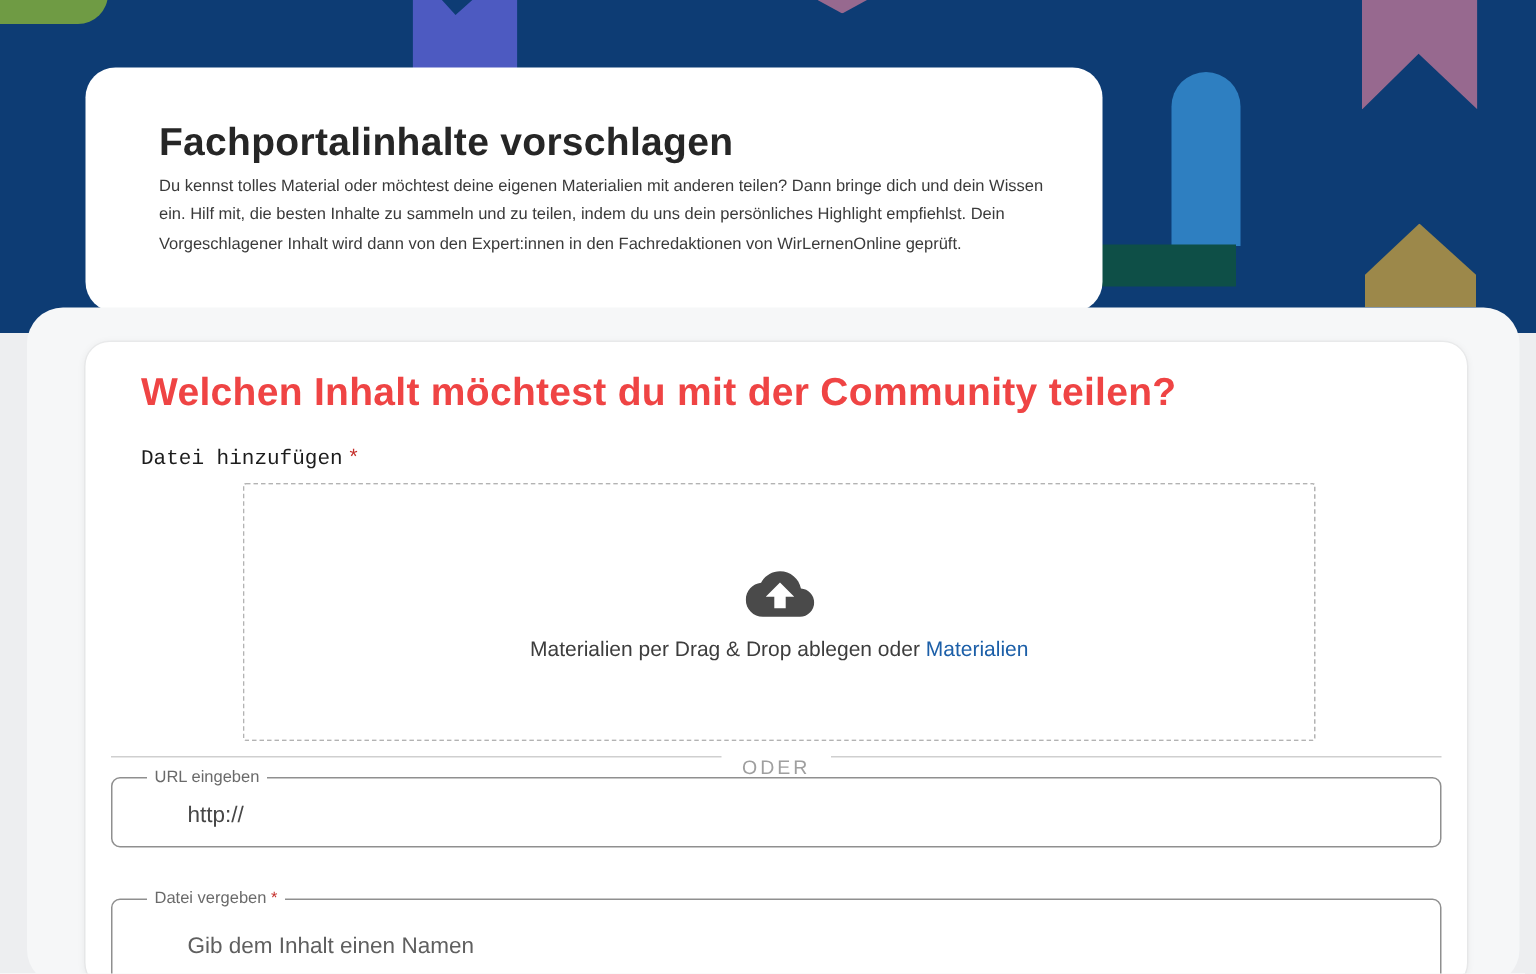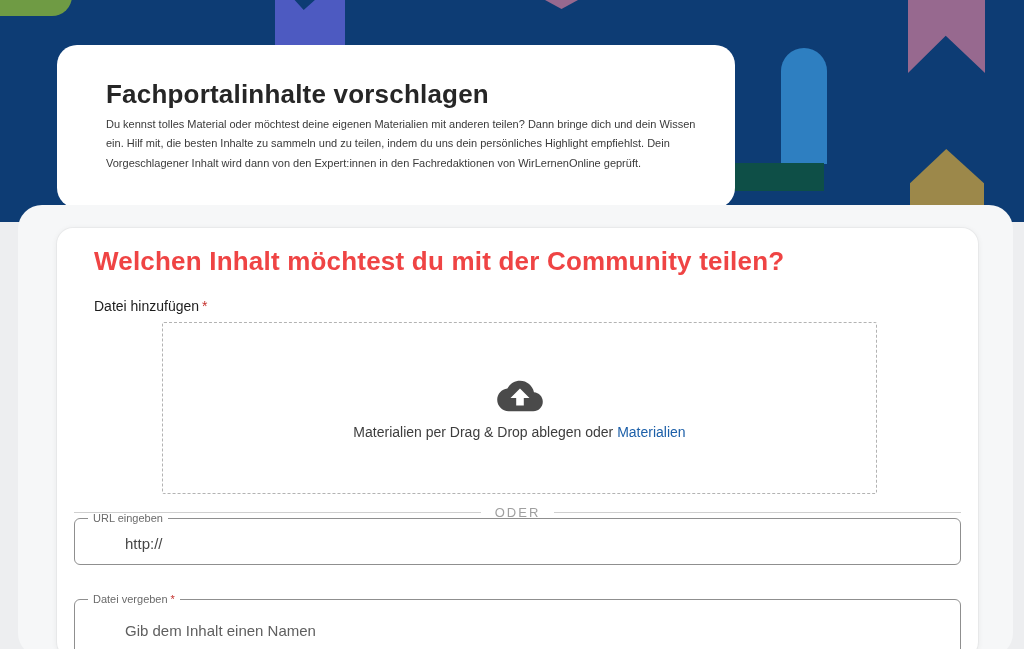--- a/index.html
+++ b/index.html
@@ -26,37 +26,37 @@
   .hero-card{position:absolute;left:57px;top:45px;width:678px;height:163px;background:#ffffff;
     border-radius:20px;z-index:2;padding:34px 30px 0 49px;box-sizing:border-box;}
   .hero-title{font-size:26px;line-height:30px;font-weight:700;color:#262626;letter-spacing:0.2px;}
   .hero-desc{margin-top:6px;width:596px;font-size:11px;line-height:19.3px;color:#3a3a3a;}
   
   .outer-card{position:absolute;left:18px;top:205px;width:995px;height:452px;background:#f6f7f8;
     border-radius:24px;z-index:3;}
   .form-card{position:absolute;left:39px;top:23px;width:921px;height:430px;background:#ffffff;
     border-radius:16px;box-shadow:0 1px 6px rgba(0,0,0,0.07),0 0 0 1px rgba(0,0,0,0.03);}
   .form-heading{position:absolute;left:37px;top:18px;font-size:26px;font-weight:600;color:#ef4444;letter-spacing:0.2px;}
-  .file-label{position:absolute;left:37px;top:70px;font-size:14px;color:#1c1c1c;}
+  .file-label{position:absolute;left:37px;top:70px;font-size:14px;color:#1c1c1c;font-family:Liberation Mono, monospace;}
   .req{color:#c5302c;margin-left:3px;}
   .dropzone{position:absolute;left:105px;top:94px;width:715px;height:172px;box-sizing:border-box;
     border:1px dashed #b3b3b3;border-radius:2px;display:flex;flex-direction:column;
     align-items:center;justify-content:center;cursor:pointer;background:#ffffff;}
   .cloud-wrap{width:46px;height:38px;display:flex;align-items:center;justify-content:center;}
   .dz-text{margin-top:9px;font-size:14px;color:#3d3d3d;}
   .dz-link{color:#1c5fa8;cursor:pointer;}
   
-  .or-divider{position:absolute;left:17px;top:276px;width:887px;height:16px;display:flex;align-items:center;}
+  .or-divider{position:absolute;left:17px;top:276px;width:887px;height:16px;display:flex;align-items:flex-start;}
   .or-divider .line{flex:1;height:0;border-top:1px solid #cfcfcf;}
   .or-divider .or-text{padding:0 14px;font-size:13px;color:#9f9f9f;letter-spacing:2px;}
   
   .tfield{position:absolute;left:17px;width:887px;}
   .tfield-url{top:291px;height:46px;}
   .tfield-title{top:372px;height:60px;}
-  .tfield fieldset{position:absolute;top:-7px;left:0;right:0;bottom:0;margin:0;padding:0 10px;
+  .tfield fieldset{position:absolute;top:-7px;left:0;right:0;bottom:0;margin:0;padding:0 20px;
     border:1px solid #8f8f8f;border-radius:6px;pointer-events:none;}
   .tfield legend{font-size:11px;line-height:13px;color:#6a6a6a;padding:0 5px;margin-left:3px;}
   .tfield input{position:absolute;left:0;top:0;width:100%;height:100%;box-sizing:border-box;
     border:none;background:transparent;outline:none;padding:2px 16px 0 16px;
     font-family:"Liberation Sans","DejaVu Sans",sans-serif;font-size:15px;color:#474747;margin-left:35px;}
   .tfield-title input{padding-top:0;}
   .tfield input::placeholder{color:#5f5f5f;opacity:1;}
 </style>
 </head>
 <body>

